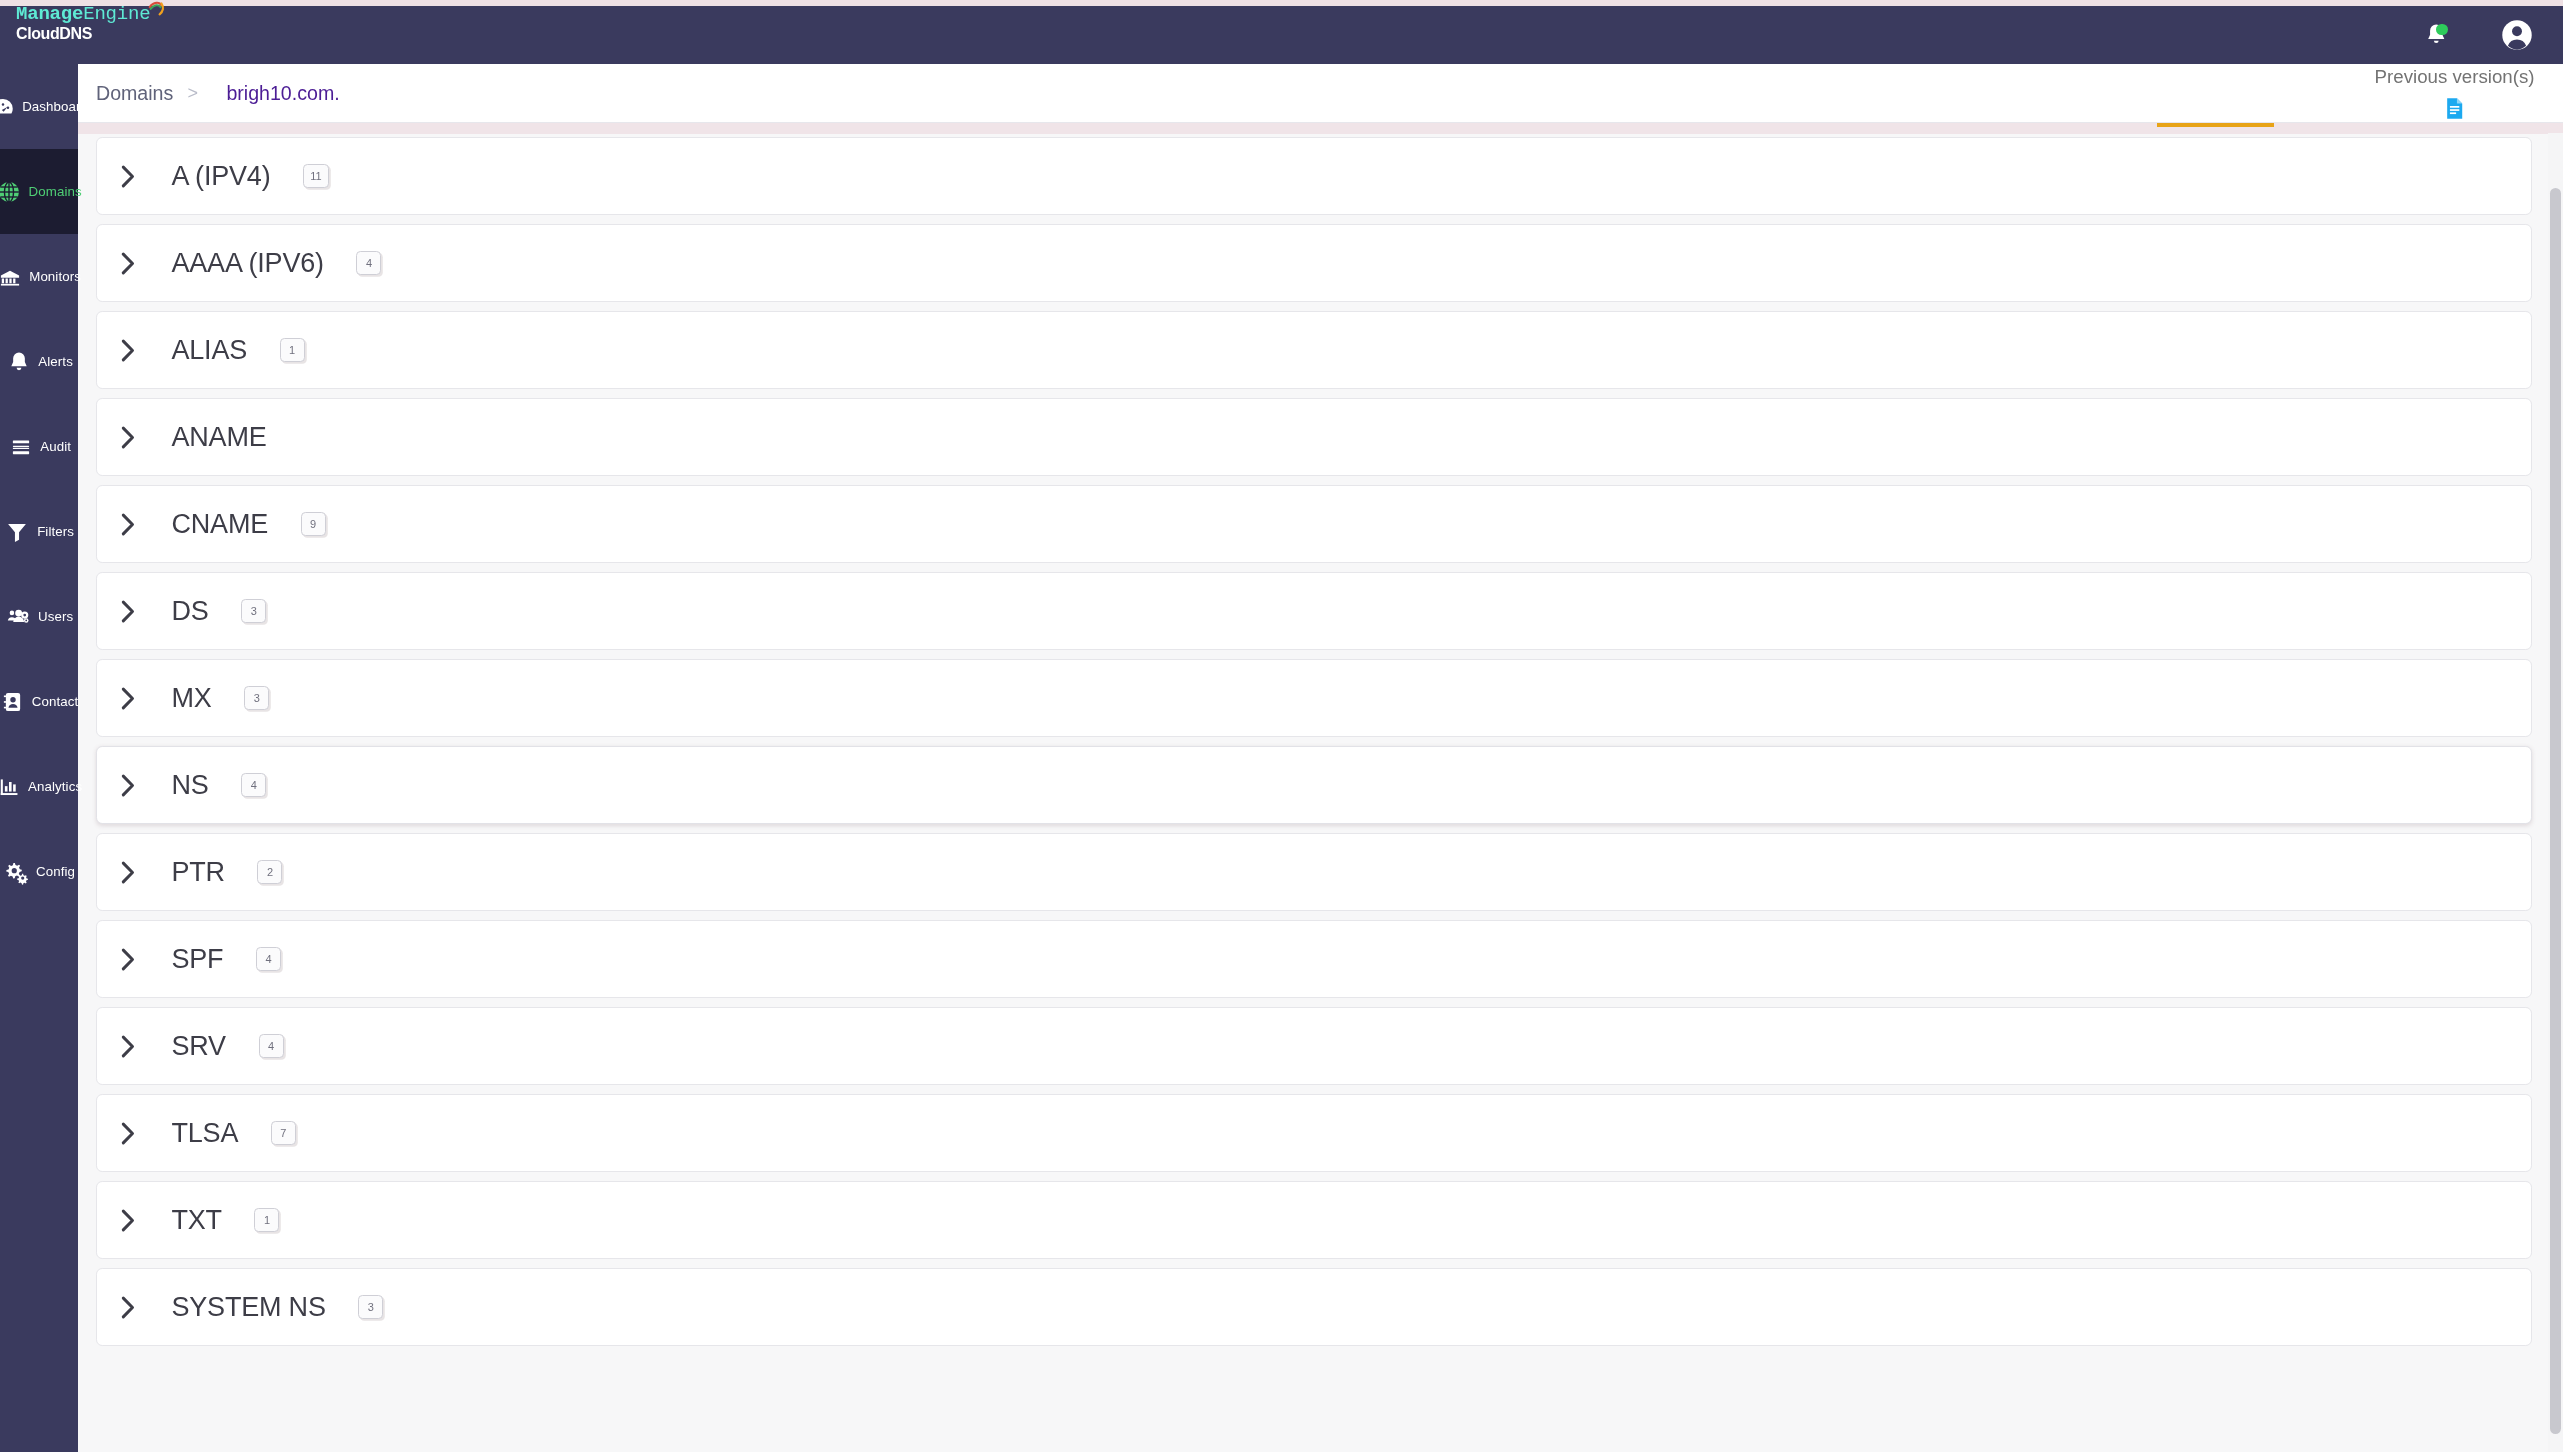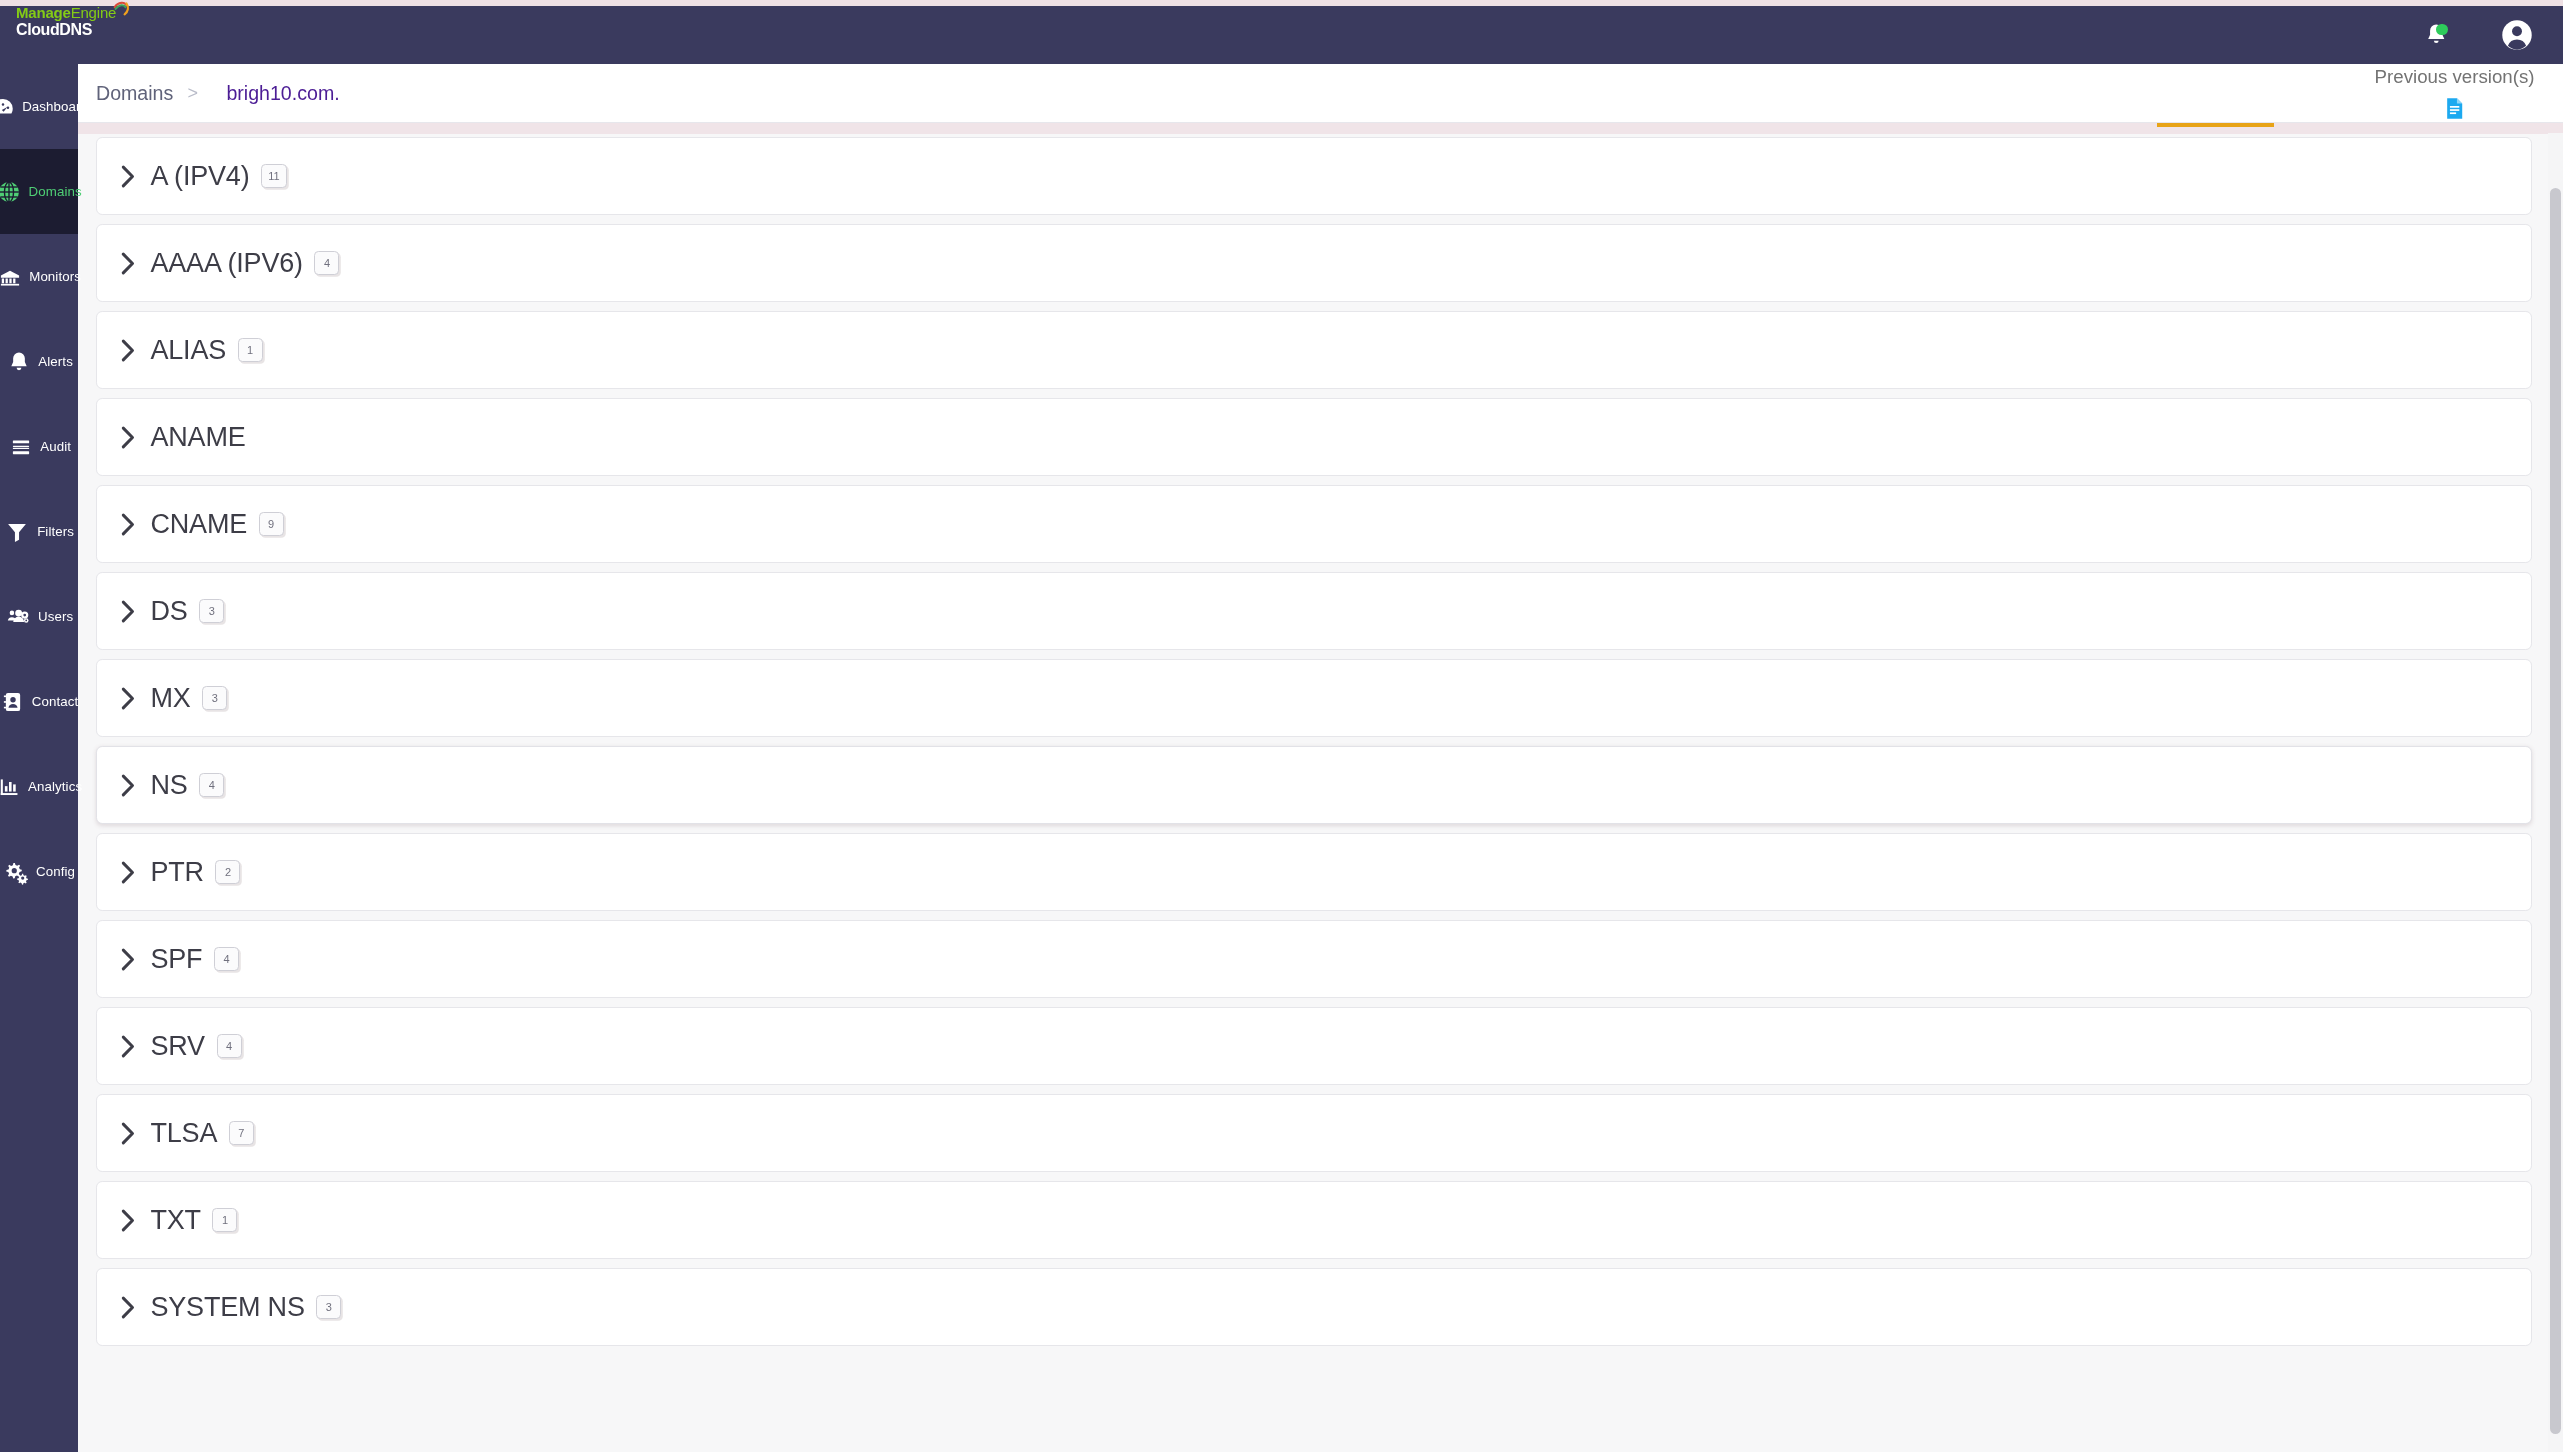--- a/index.html
+++ b/index.html
@@ -34,26 +34,27 @@
   }
 
   .brand {
     position: absolute;
     left: 16px;
     top: -0.9px;
     line-height: 1;
     user-select: none;
   }
   .brand-top {
-    font-size: 15px;
+    font-size: 19px;
     font-weight: bold;
-    color: #84cc16;
+    color: #5eead4;
     letter-spacing: -0.2px;
     position: relative;
     display: inline-block;
+    font-family: Liberation Mono, monospace;
   }
   .brand-me-light { font-weight: normal; }
   .brand-swoosh {
     position: absolute;
     right: -14.2px;
     top: -6.2px;
     width: 18px;
     height: 18px;
   }
   .brand-bottom {
@@ -204,20 +205,21 @@
   .record-card {
     margin: 0 31px 9px 18px;
     height: 78px;
     background: #ffffff;
     border: 0.9px solid #e6e6ea;
     border-radius: 6.2px;
     display: flex;
     align-items: center;
     padding-left: 21.4px;
     cursor: pointer;
+    gap: 21px;
   }
   .record-card.hl {
     box-shadow: 0 1.8px 4.4px rgba(120,90,100,0.18);
     border-color: #e2e2e7;
   }
   .chev {
     width: 19.6px; height: 27px;
     display: flex; align-items: center; justify-content: center;
     margin-right: 12.5px;
     flex: 0 0 auto;

